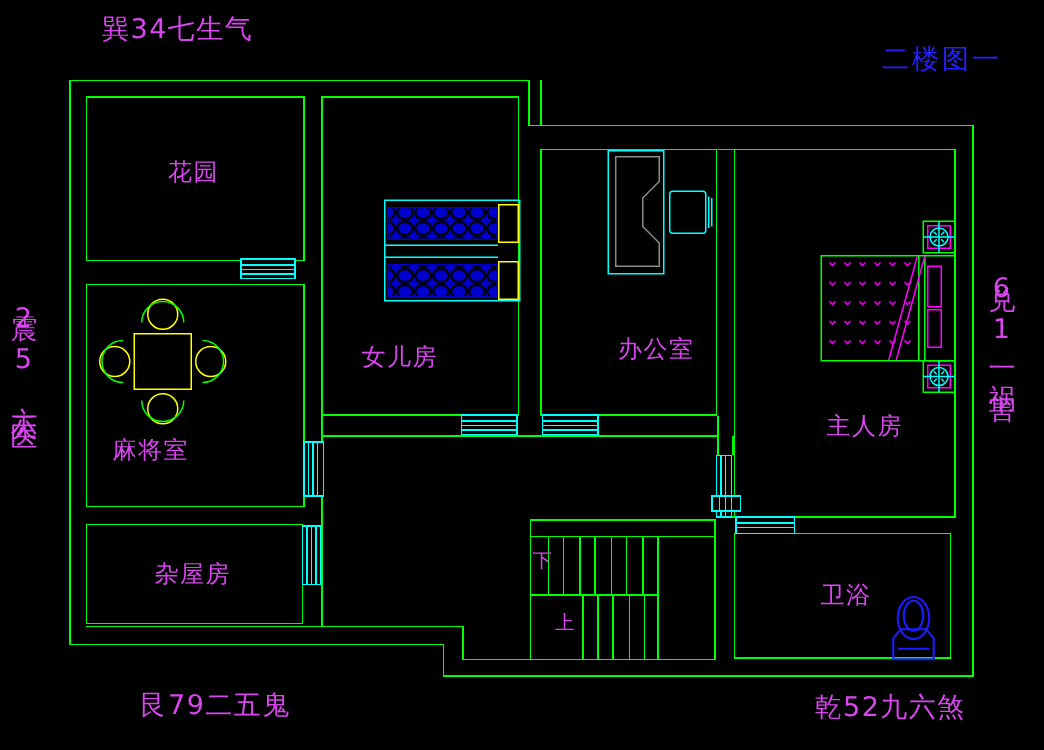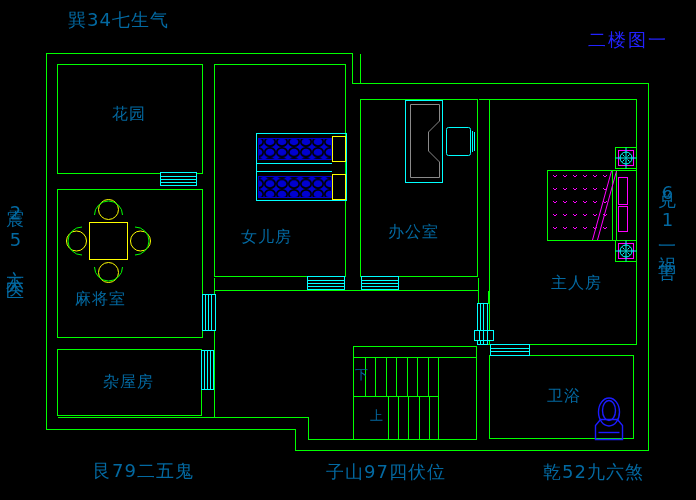--- a/index.html
+++ b/index.html
@@ -2,24 +2,24 @@
 <html><head>
 <meta charset="utf-8">
 <style>
   html,body{margin:0;padding:0;background:#000;}
   .stage{
     position:relative;width:696px;height:500px;background:#000;
     overflow:hidden;font-family:"DejaVu Sans",sans-serif;
   }
   .stage svg{position:absolute;left:0;top:0;}
   .lbl{
-    position:absolute;color:#0369a1;font-size:18px;line-height:1;
+    position:absolute;color:#d946ef;font-size:18px;line-height:1;
     white-space:nowrap;letter-spacing:1px;user-select:none;
   }
-  .room-lbl{font-size:16px;font-family:Liberation Mono, monospace;}
+  .room-lbl{font-size:16px;}
   .small-lbl{font-size:13px;letter-spacing:0;}
   .title-lbl{color:#2222ff;font-size:18px;letter-spacing:2px;text-align:center;}
   .vlbl{
     writing-mode:vertical-rl;text-orientation:upright;
     letter-spacing:6px;line-height:1;
   }
 </style>
 </head>
 <body>
 
@@ -168,26 +168,25 @@
     </g>
   </svg>
 
   <div class="lbl" style="left:68px;top:11px">巽34七生气</div>
   <div class="lbl title-lbl" style="left:588px;top:31px">二楼图一</div>
 
   <div class="lbl vlbl" style="left:6px;top:196px">震25六天医</div>
   <div class="lbl vlbl" style="left:658px;top:176px">兑61一祸害</div>
 
   <div class="lbl" style="left:93px;top:462px">艮79二五鬼</div>
-  <div class="lbl" style="left:326px;top:463px">子山97四伏位</div>
   <div class="lbl" style="left:543px;top:463px">乾52九六煞</div>
 
   <div class="lbl room-lbl" style="left:112px;top:107px">花园</div>
   <div class="lbl room-lbl" style="left:241px;top:230px">女儿房</div>
-  <div class="lbl room-lbl" style="left:388px;top:225px">办公室</div>
+  <div class="lbl room-lbl" style="left:412px;top:225px">办公室</div>
   <div class="lbl room-lbl" style="left:75px;top:292px">麻将室</div>
   <div class="lbl room-lbl" style="left:551px;top:276px">主人房</div>
   <div class="lbl room-lbl" style="left:103px;top:375px">杂屋房</div>
   <div class="lbl room-lbl" style="left:547px;top:389px">卫浴</div>
 
   <div class="lbl small-lbl" style="left:355px;top:368px">下</div>
   <div class="lbl small-lbl" style="left:370px;top:409px">上</div>
 
 </div>
 

